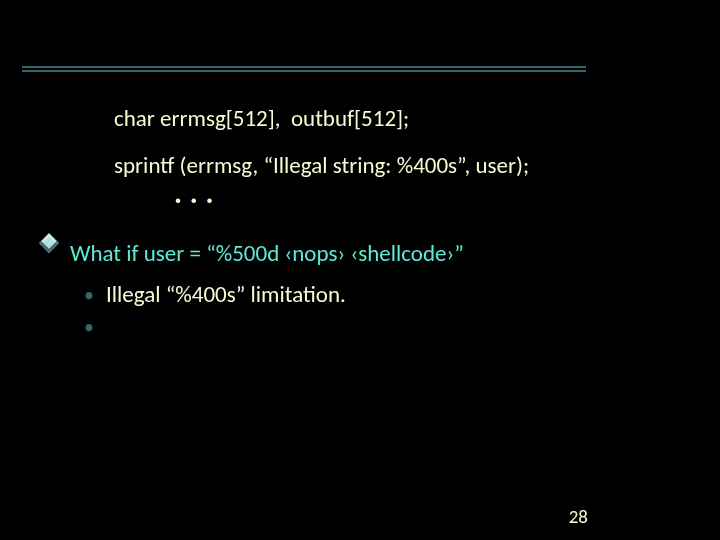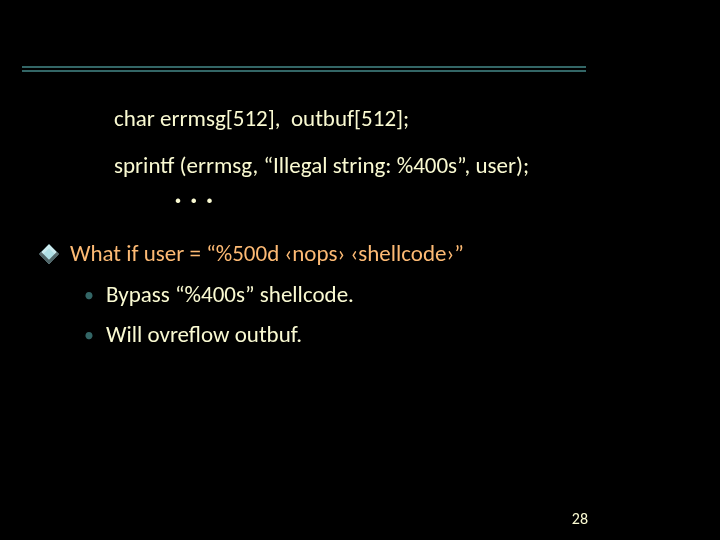--- a/index.html
+++ b/index.html
@@ -48,23 +48,23 @@
     margin-bottom: -6px;
     letter-spacing: 0.5px;
   }
   .bullets {
     margin: 36px 0 0 42px;
     font-size: 23px;
     line-height: 1.55;
   }
   .b1 {
     display: flex;
-    align-items: center;
+    align-items: flex-start;
     gap: 14px;
-    color: #fdba74;
+    color: #5eead4;
     margin-bottom: 6px;
   }
   .b1 .marker {
     width: 14px;
     height: 14px;
     background: #b0e0e6;
     transform: rotate(45deg);
     flex: 0 0 14px;
     position: relative;
     box-shadow: inset -3px -3px 0 rgba(0,0,0,0.55), inset 3px 3px 0 rgba(255,255,255,0.35);
@@ -80,21 +80,21 @@
   .b2 .dot {
     color: #336666;
     font-size: 20px;
     line-height: 1;
   }
   .page-num {
     position: absolute;
     right: 20px;
     bottom: 12px;
     color: #fafad2;
-    font-size: 16px;
+    font-size: 19px;
   }
 </style>
 </head>
 <body>
 
 <div class="slide">
 
   <div class="title">Overflow using format string</div>
   <div class="title-rule"></div>
 
@@ -105,23 +105,22 @@
     <div class="dots">. . .</div>
   </div>
 
   <div class="bullets">
     <div class="b1">
       <div class="marker"></div>
       <span>What if   user = “%500d  ‹nops› ‹shellcode›”</span>
     </div>
     <div class="b2">
       <span class="dot">•</span>
-      <span>Bypass  “%400s”  shellcode.</span>
+      <span>Illegal  “%400s”  limitation.</span>
     </div>
     <div class="b2">
       <span class="dot">•</span>
-      <span>Will ovreflow outbuf.</span>
     </div>
   </div>
 
   <div class="page-num">28</div>
 
 </div>
 
 </body></html>

